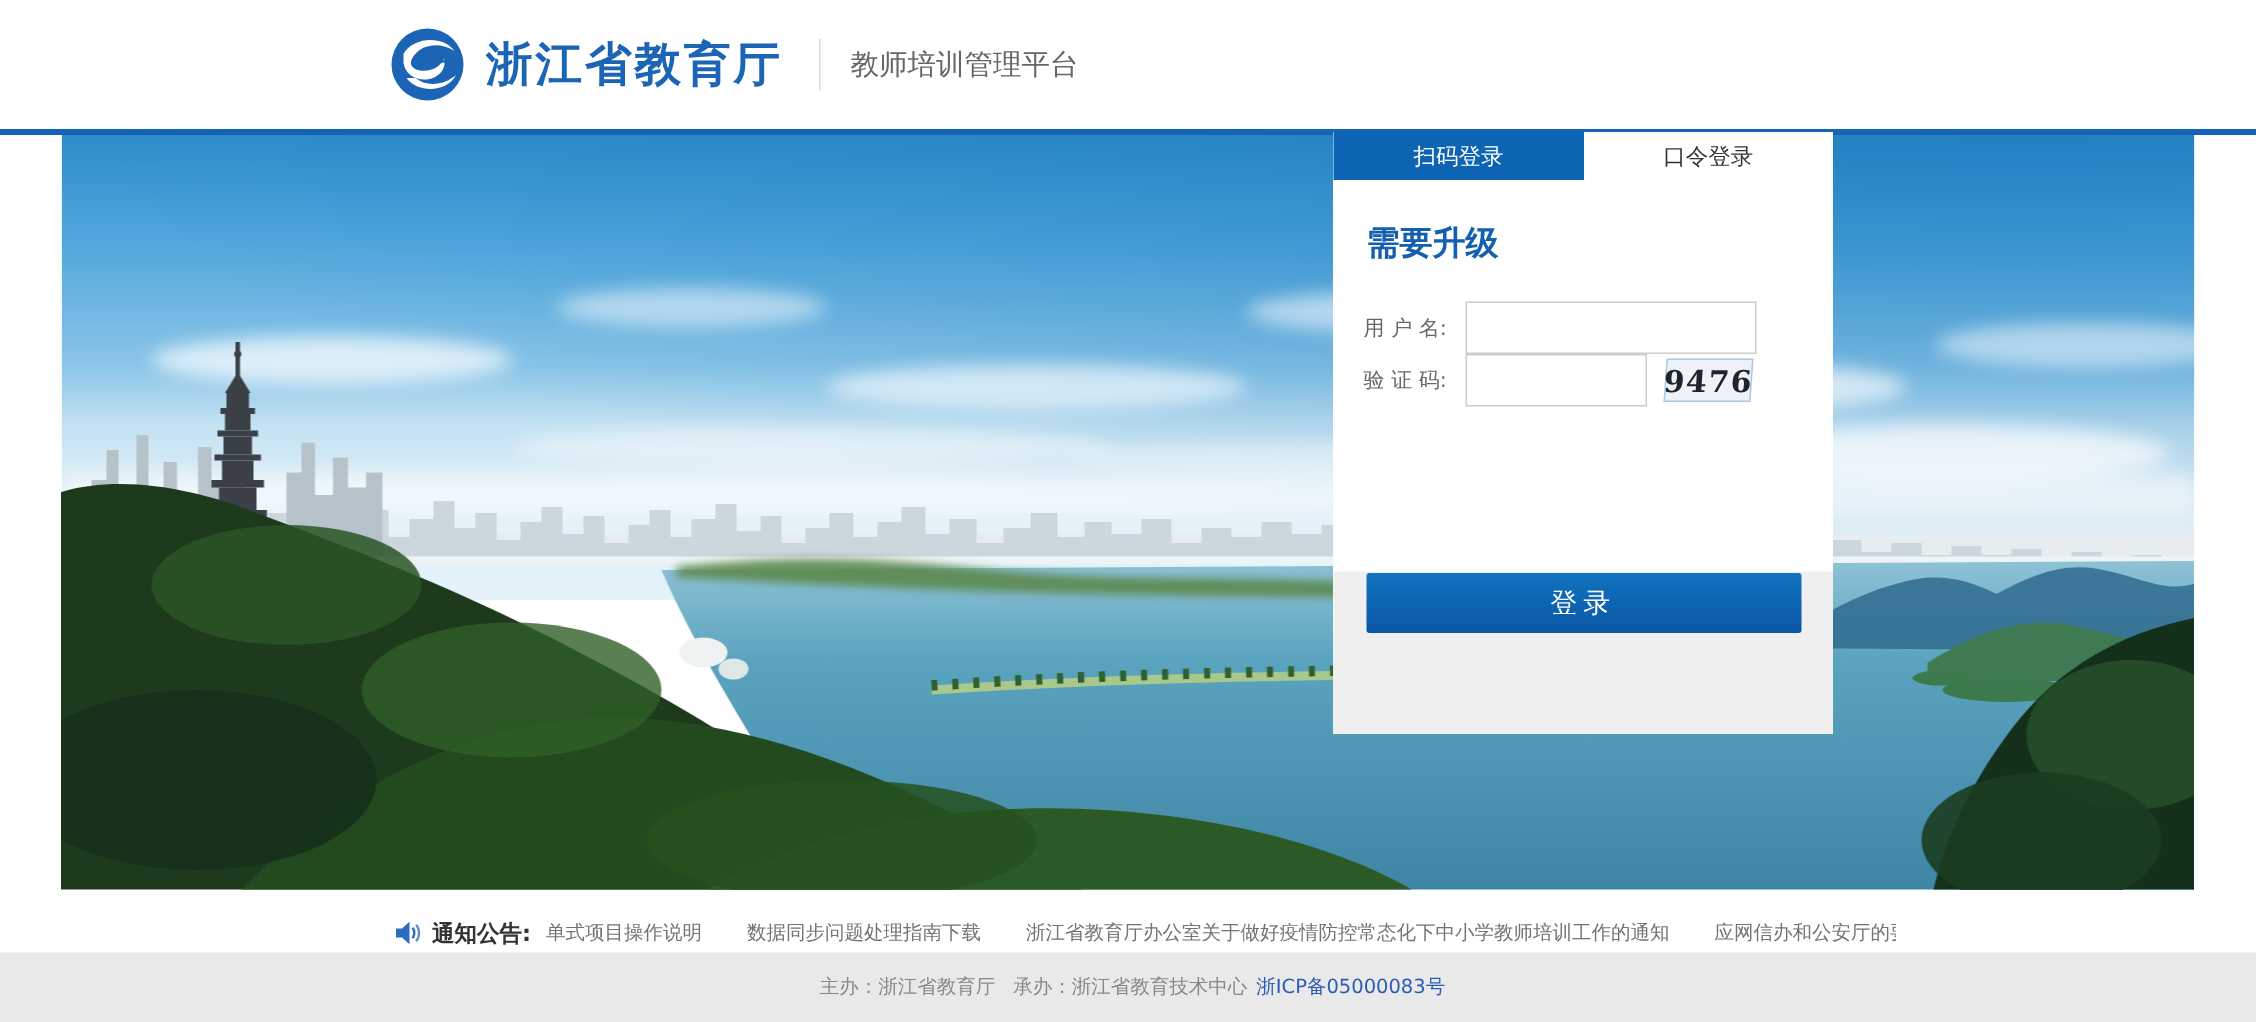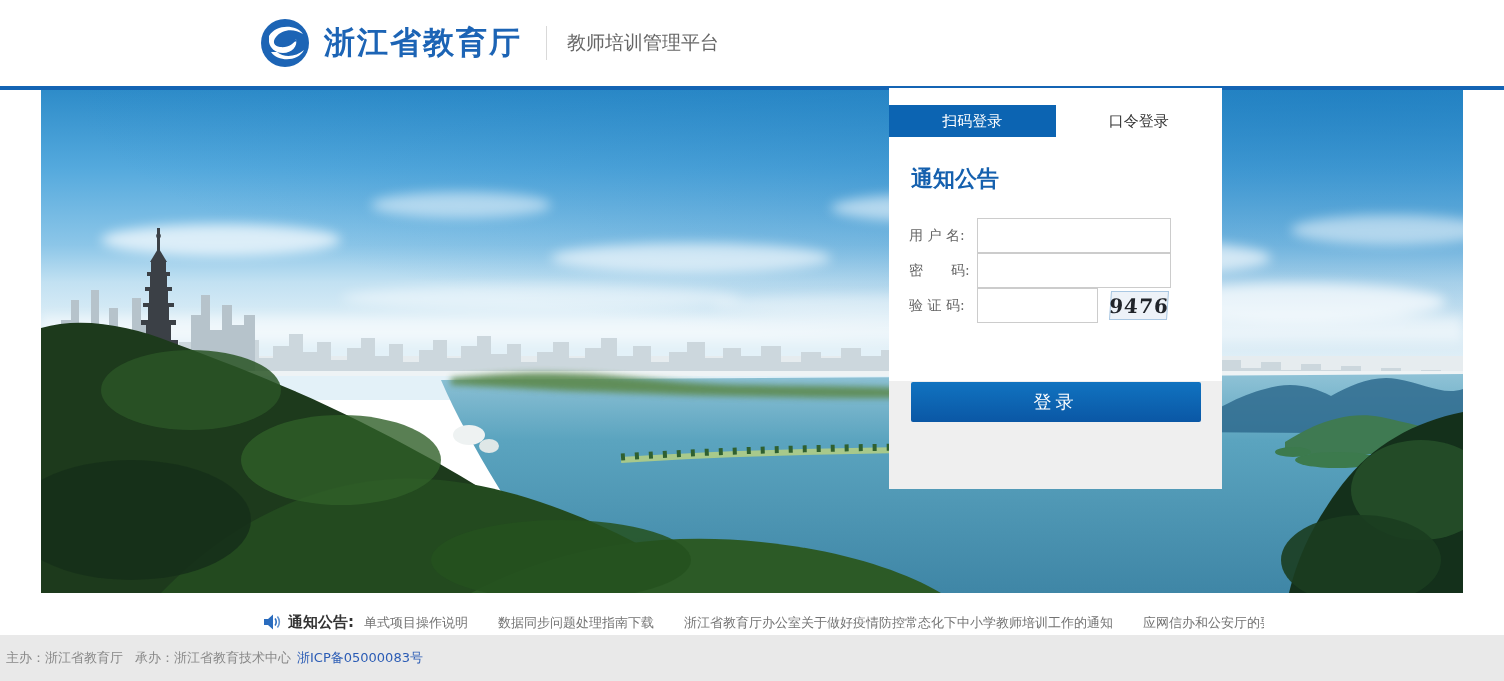--- a/index.html
+++ b/index.html
@@ -27,21 +27,21 @@
   .platform-name{font-size:19px;color:#666;}
 
   
   .hero{position:absolute;top:90px;left:0;width:1504px;height:503px;background:#fff;}
   .hero-img{position:absolute;left:41px;top:0;width:1422px;height:503px;overflow:hidden;}
   .hero-img svg{display:block;width:1422px;height:503px;}
 
   
   .login-panel{position:absolute;left:930px;top:88px;width:333px;height:401px;z-index:6;
     background:#fff;}
-  .tabs{display:flex;height:32px;margin-top:17px;}
+  .tabs{display:flex;height:32px;}
   .tab{flex:1;text-align:center;line-height:32px;font-size:15px;cursor:pointer;}
   .tab.active{background:var(--accent);color:#fff;}
   .tab.inactive{background:#fff;color:#333;}
   .panel-title{margin:27px 0 0 22px;font-size:22px;font-weight:bold;color:var(--title-blue);}
   .form{margin-top:24px;}
   .form-row{display:flex;align-items:center;padding-left:20px;}
   .form-label{width:68px;font-size:14px;color:#666;white-space:pre;}
   .text-input{width:194px;height:35px;border:1px solid #ccc;background:#fff;outline:none;
     font-size:15px;padding:0 8px;}
   .text-input.short{width:121px;}
@@ -60,21 +60,21 @@
   
   .notice-bar{position:absolute;top:593px;left:0;width:1504px;height:42px;background:#fff;}
   .notice-inner{position:absolute;left:264px;width:1000px;height:58px;line-height:42px;
     white-space:nowrap;overflow:hidden;display:flex;align-items:center;}
   .speaker{width:17px;height:16px;margin-right:7px;flex:0 0 auto;}
   .notice-label{font-size:15px;font-weight:bold;color:#333;margin-right:10px;flex:0 0 auto;}
   .notice-link{font-size:13px;color:#737373;text-decoration:none;margin-right:30px;cursor:pointer;}
 
   
   .footer{position:absolute;top:635px;left:0;width:1504px;height:46px;background:#e9e9e9;
-    display:flex;align-items:center;justify-content:flex-start;font-size:13px;color:#888;}
+    display:flex;align-items:center;justify-content:center;font-size:13px;color:#888;}
   .footer span{margin:0 6px;}
   .icp-link{color:var(--footer-link);text-decoration:none;cursor:pointer;}
 </style>
 </head>
 <body>
 
 <div class="page">
 
   <div class="header">
     <div class="header-inner">
@@ -197,30 +197,26 @@
         </g>
       </svg>
     </div>
 
     <div class="login-panel" style="position:absolute;left:889px;top:-2px;">
       <div class="tabs">
         <div class="tab active">扫码登录</div>
         <div class="tab inactive">口令登录</div>
       </div>
 
-      <div class="panel-title">通知公告</div>
+      <div class="panel-title">需要升级</div>
 
       <div class="form">
         <div class="form-row">
           <span class="form-label">用 户 名:</span>
           <input class="text-input" type="text" value="" style="">
-        </div>
-        <div class="form-row">
-          <span class="form-label">密　　码:</span>
-          <input class="text-input" type="password" value="" style="">
         </div>
         <div class="form-row">
           <span class="form-label">验 证 码:</span>
           <input class="text-input short" type="text" value="" style="">
           <div class="captcha-box">9476</div>
         </div>
       </div>
 
       <div class="panel-footer">
         <button class="login-btn">登录</button>

